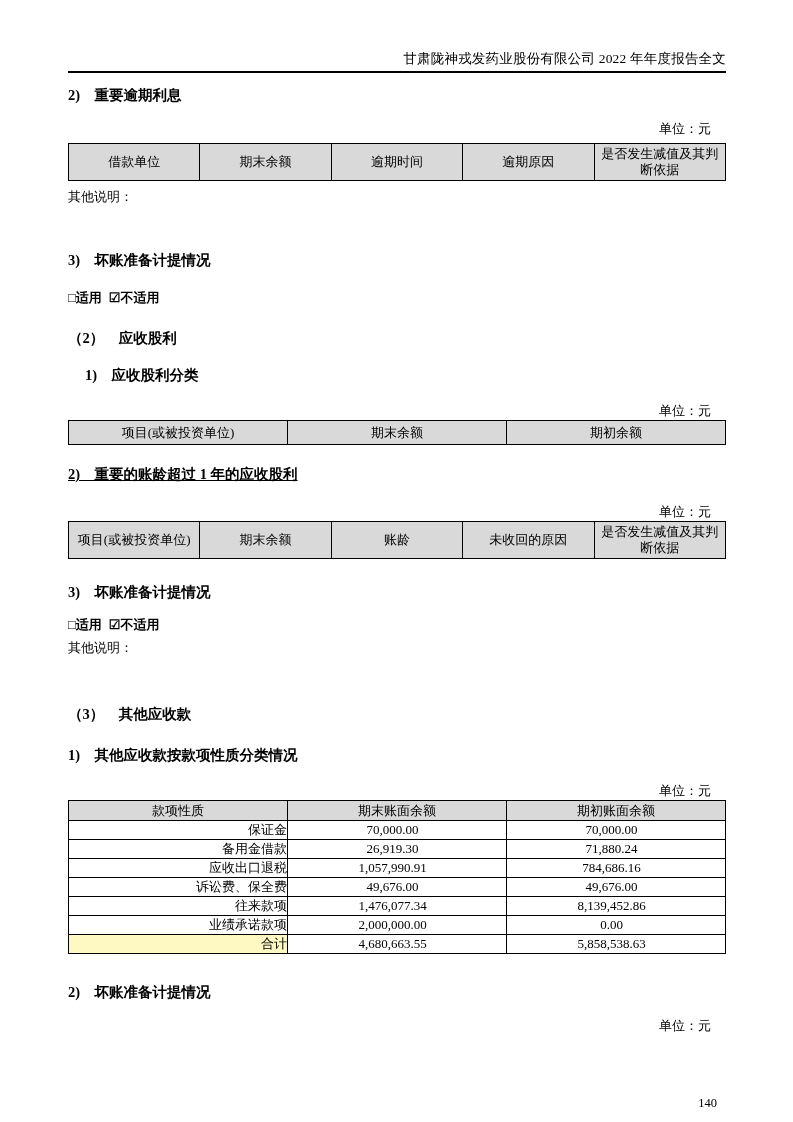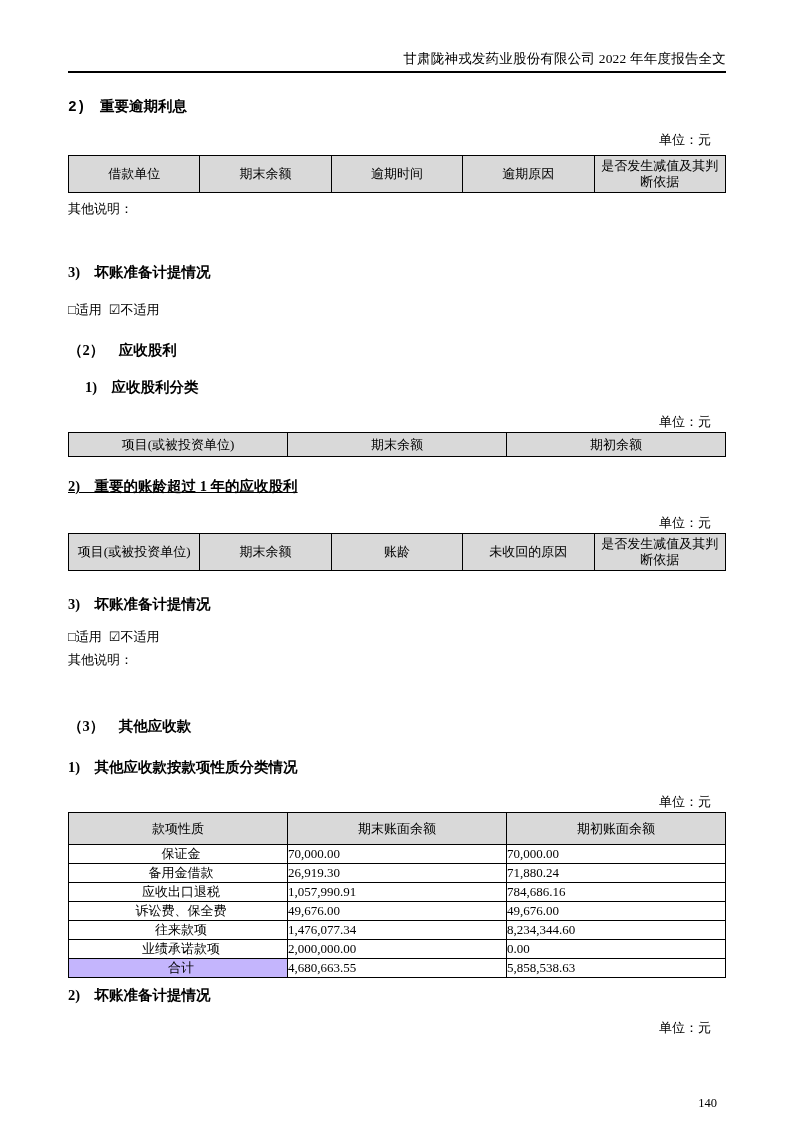--- a/index.html
+++ b/index.html
@@ -35,29 +35,29 @@
     font-weight: bold;
     font-size: 14.5px;
     line-height: 18px;
     white-space: pre-wrap;
   }
   .unit-label {
     font-size: 13px;
     line-height: 15px;
     text-align: right;
     padding-right: 15px;
-    font-family: Liberation Mono, monospace;
   }
   .plain {
     font-size: 13px;
     line-height: 14px;
   }
   .checkbox-row {
     font-size: 13px;
     line-height: 14px;
+    font-weight: bold;
   }
   .checkbox-row span { margin-right: 7px; }
   table.tbl {
     width: 100%;
     border-collapse: collapse;
     table-layout: fixed;
     border: 1.5px solid #000000;
   }
   table.tbl th, table.tbl td {
     border: 1px solid #000000;
@@ -65,26 +65,26 @@
     font-weight: normal;
     vertical-align: middle;
   }
   table.tbl th {
     background: #d9d9d9;
     text-align: center;
     line-height: 16px;
     padding: 2px 4px;
   }
   table.tbl2 th { line-height: 17px; padding: 3px 4px; }
-  table.tbl4 th { line-height: 15px; padding: 8px 4px; }
+  table.tbl4 th { line-height: 15px; padding: 2px 4px; }
   table.tbl4 td { line-height: 14px; padding: 2px 0; }
-  td.cell-label { text-align: center; padding-left: 6px !important; }
-  td.cell-num { text-align: left; padding-right: 9px !important; }
-  tr.total-row td.cell-label { background: #c4b5fd; }
-  .mt-head1 { margin-top: 25px; font-family: Liberation Mono, monospace; }
+  td.cell-label { text-align: right; padding-left: 6px !important; }
+  td.cell-num { text-align: center; padding-right: 9px !important; }
+  tr.total-row td.cell-label { background: #fef9c3; }
+  .mt-head1 { margin-top: 13px; }
   .page-number {
     position: absolute;
     top: 1096px;
     right: 76px;
     font-size: 12.5px;
     line-height: 14px;
     text-align: center;
   }
 </style>
 </head>
@@ -189,35 +189,35 @@
         <td class="cell-num">784,686.16</td>
       </tr>
       <tr>
         <td class="cell-label">诉讼费、保全费</td>
         <td class="cell-num">49,676.00</td>
         <td class="cell-num">49,676.00</td>
       </tr>
       <tr>
         <td class="cell-label">往来款项</td>
         <td class="cell-num">1,476,077.34</td>
-        <td class="cell-num">8,234,344.60</td>
+        <td class="cell-num">8,139,452.86</td>
       </tr>
       <tr>
         <td class="cell-label">业绩承诺款项</td>
         <td class="cell-num">2,000,000.00</td>
         <td class="cell-num">0.00</td>
       </tr>
       <tr class="total-row">
         <td class="cell-label">合计</td>
         <td class="cell-num">4,680,663.55</td>
         <td class="cell-num">5,858,538.63</td>
       </tr>
     </tbody>
       </table>
 
-    <div class="h-num" style="margin-top:8px;">2)　坏账准备计提情况</div>
+    <div class="h-num" style="margin-top:29px;">2)　坏账准备计提情况</div>
 
     <div class="unit-label" style="margin-top:17px;">单位：元</div>
 
   </div>
 
   <div class="page-number">140</div>
 </div>
 
 </body></html>

